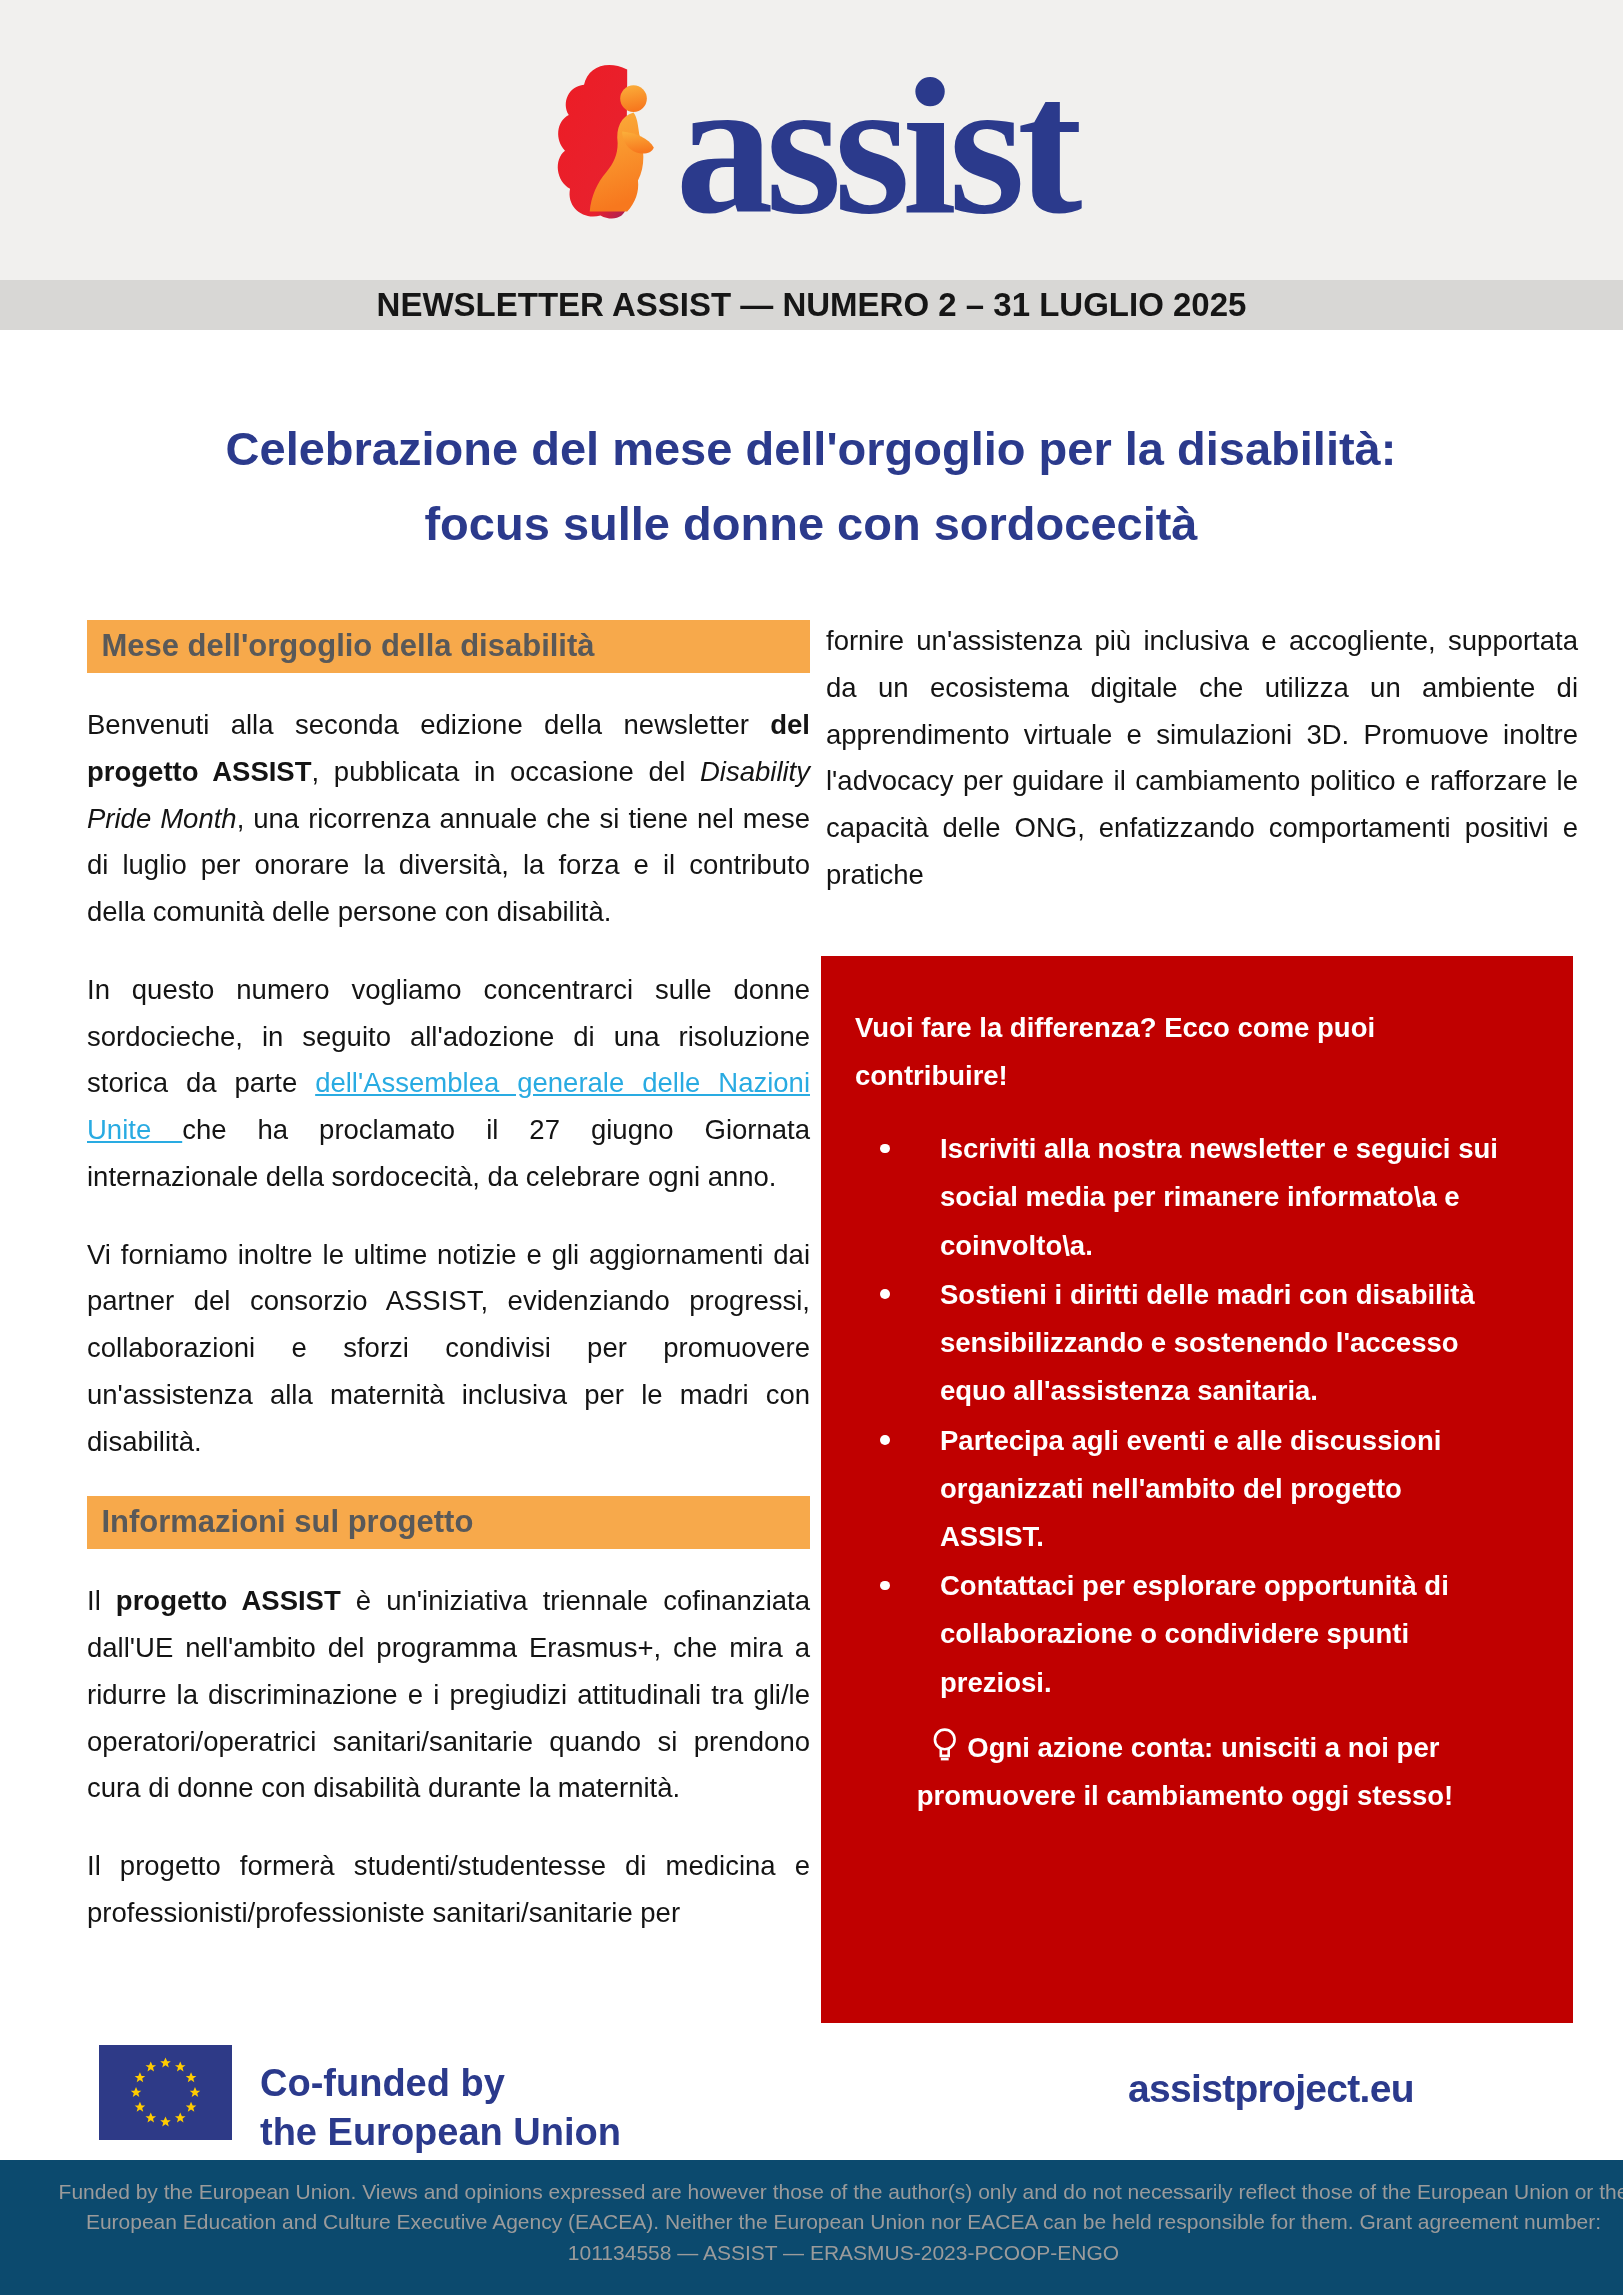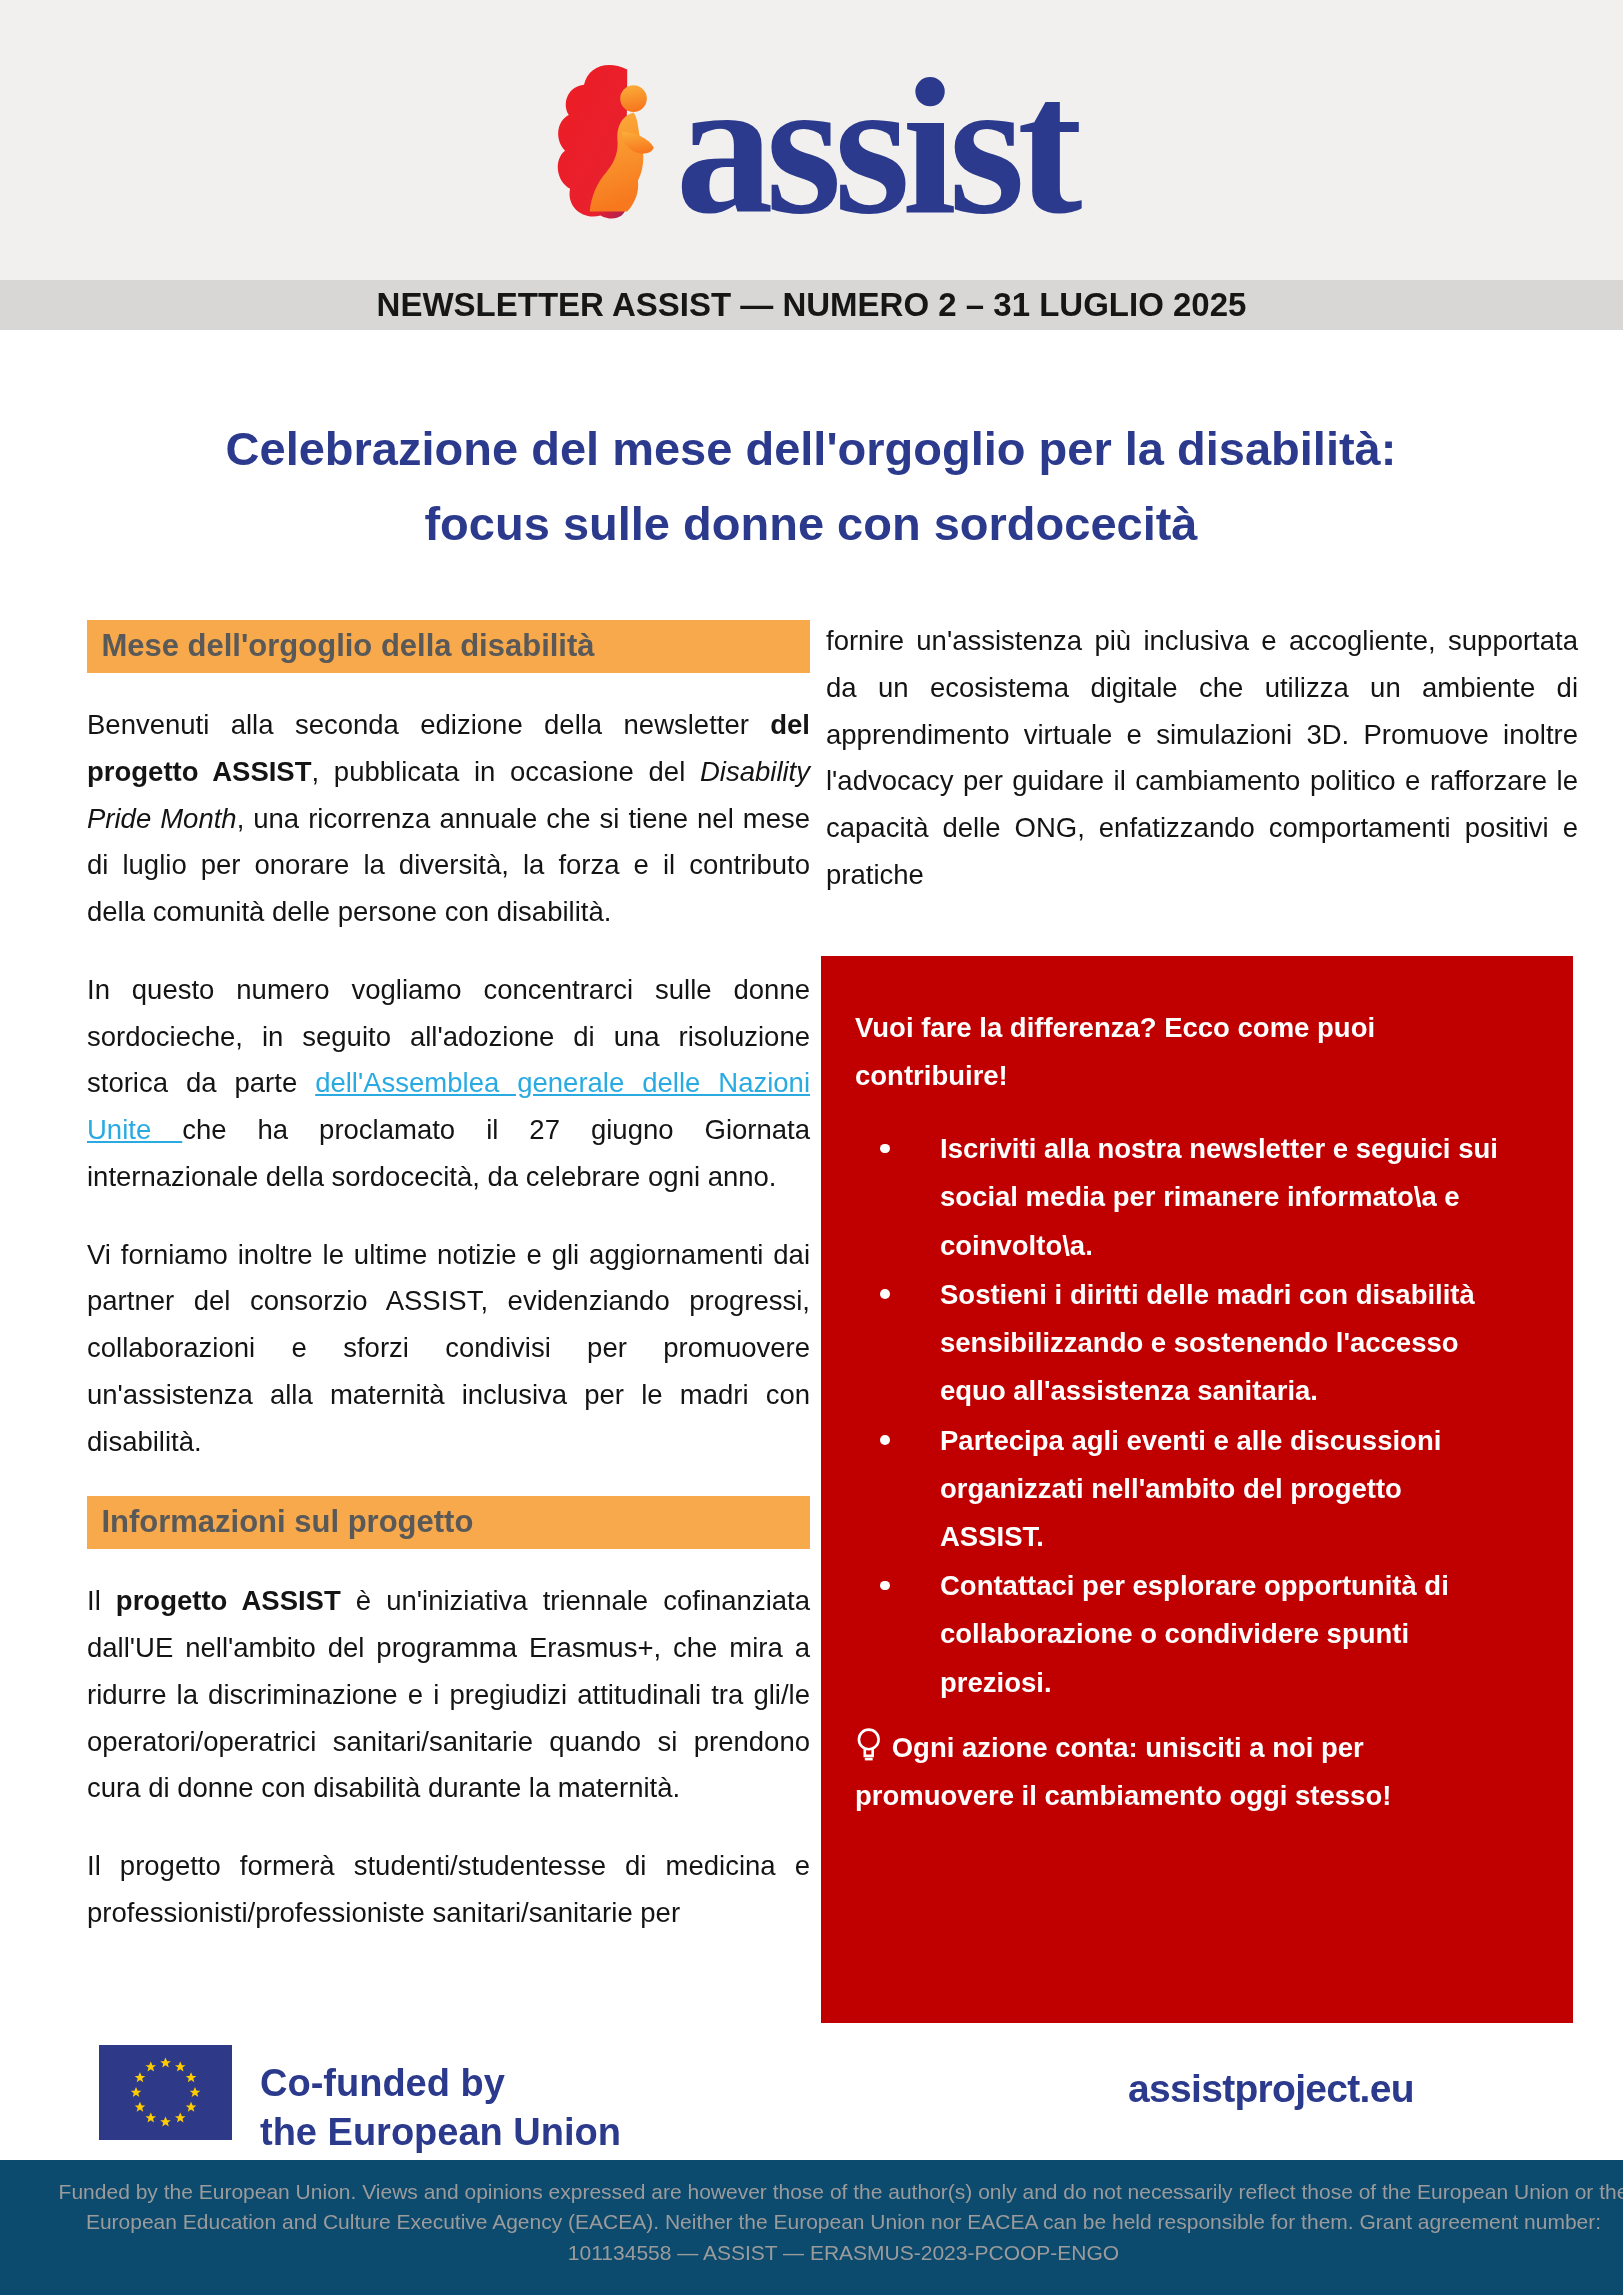--- a/index.html
+++ b/index.html
@@ -50,21 +50,21 @@
     background:#C00000; color:#ffffff; box-sizing:border-box;
     padding:48px 58px 39px 34px; font-weight:bold; font-size:27.5px; line-height:1.75;
   }
   .cta-heading{ margin:0 0 25px 0; }
   .cta-list{ list-style:none; margin:0; padding:0 0 0 85px; }
   .cta-list li{ position:relative; margin:0 0 1.3px 0; max-width:569px; }
   .cta-list li::before{
     content:""; position:absolute; left:-60px; top:18.3px;
     width:9.8px; height:9.8px; border-radius:50%; background:#ffffff;
   }
-  .cta-closing{ margin-top:17px; }
+  .cta-closing{ margin-top:17px; text-align:center; }
   .bulb{ width:27.5px; height:38px; vertical-align:-7.9px; margin-right:9.2px; }
   
   .eu-flag{ position:absolute; left:99px; top:2045px; width:133px; height:95px; }
   .cofunded{
     position:absolute; left:260px; top:2059px; color:#2B3A8C;
     font-size:38px; font-weight:bold; line-height:1.28;
   }
   .site-url{
     position:absolute; left:944px; top:2067px; width:654px; text-align:center;
     color:#2B3A8C; font-size:39px; font-weight:bold; letter-spacing:-0.7px; cursor:pointer;

